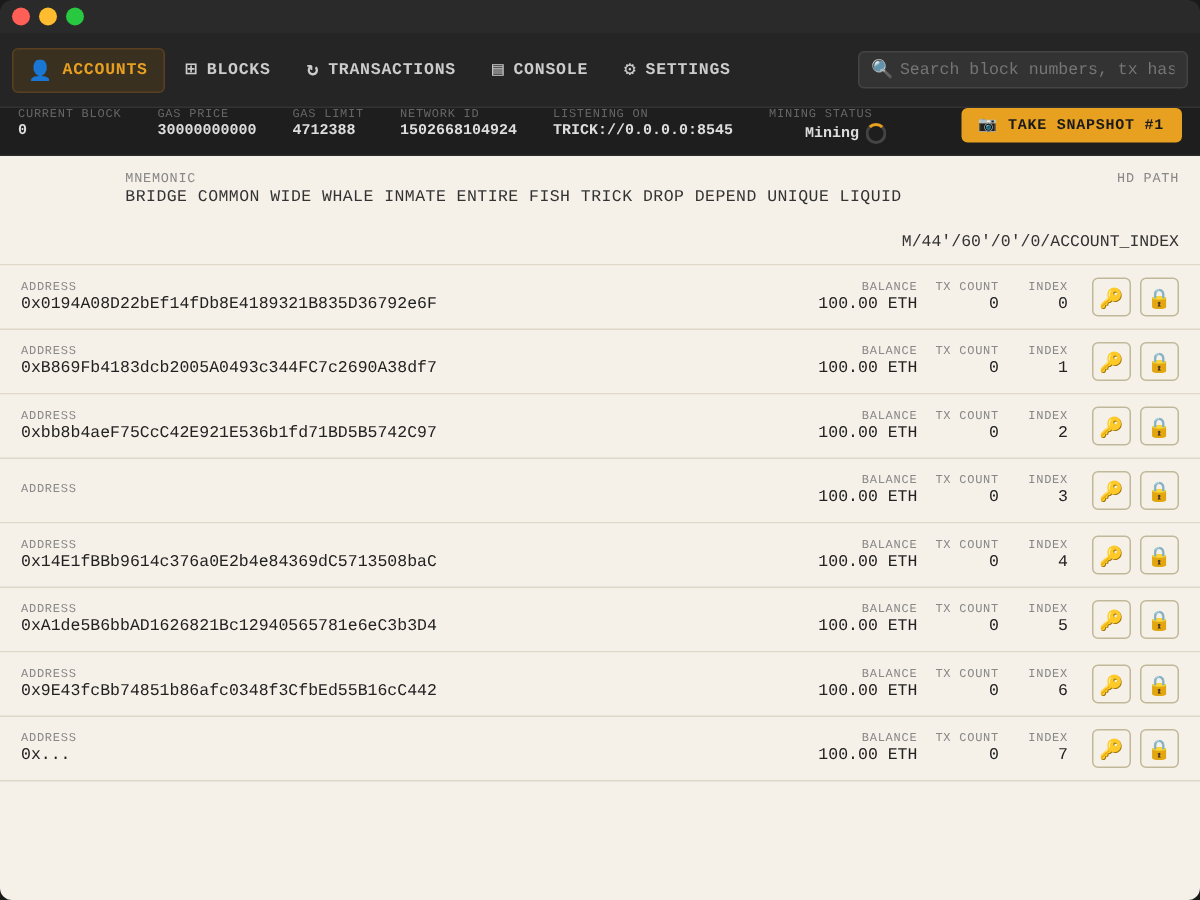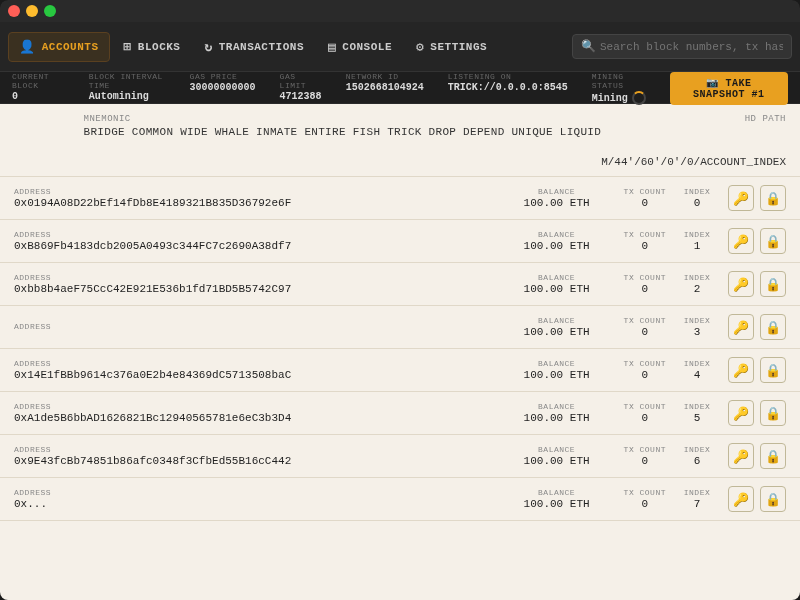--- a/index.html
+++ b/index.html
@@ -194,21 +194,21 @@
       color: #222;
     }
     .account-right {
       display: flex;
       align-items: center;
       gap: 16px;
     }
     .account-stat {
       display: flex;
       flex-direction: column;
-      align-items: center;
+      align-items: flex-end;
     }
     .account-actions {
       display: flex;
       align-items: center;
       gap: 6px;
     }
     .action-btn {
       width: 26px;
       height: 26px;
       border: 1px solid #c0b898;
@@ -259,42 +259,38 @@
     <input type="text" placeholder="Search block numbers, tx hashes..." style="">
   </div>
 </div>
 
 <div class="status-bar">
   <div class="status-item">
     <span class="status-label">Current Block</span>
     <span class="status-value">0</span>
   </div>
   <div class="status-item">
-    <span class="status-label">Block Interval Time</span>
-    <span class="status-value">Automining</span>
-  </div>
-  <div class="status-item">
     <span class="status-label">Gas Price</span>
     <span class="status-value">30000000000</span>
   </div>
   <div class="status-item">
     <span class="status-label">Gas Limit</span>
     <span class="status-value">4712388</span>
   </div>
   <div class="status-item">
     <span class="status-label">Network Id</span>
     <span class="status-value">1502668104924</span>
   </div>
   <div class="status-item">
     <span class="status-label">Listening On</span>
     <span class="status-value">TRICK://0.0.0.0:8545</span>
   </div>
   <div class="status-item">
     <span class="status-label">Mining Status</span>
-    <span class="status-value" style="display:flex;align-items:center;gap:4px;">
+    <span class="status-value" style="display:flex;align-items:center;gap:4px;margin-left:24px;">
       <span>Mining</span>
       <span class="mining-spinner"></span>
     </span>
   </div>
   <button class="snapshot-btn">📷 TAKE SNAPSHOT #1</button>
 </div>
 
 <div class="main-content">
 
   <div class="mnemonic-section">

